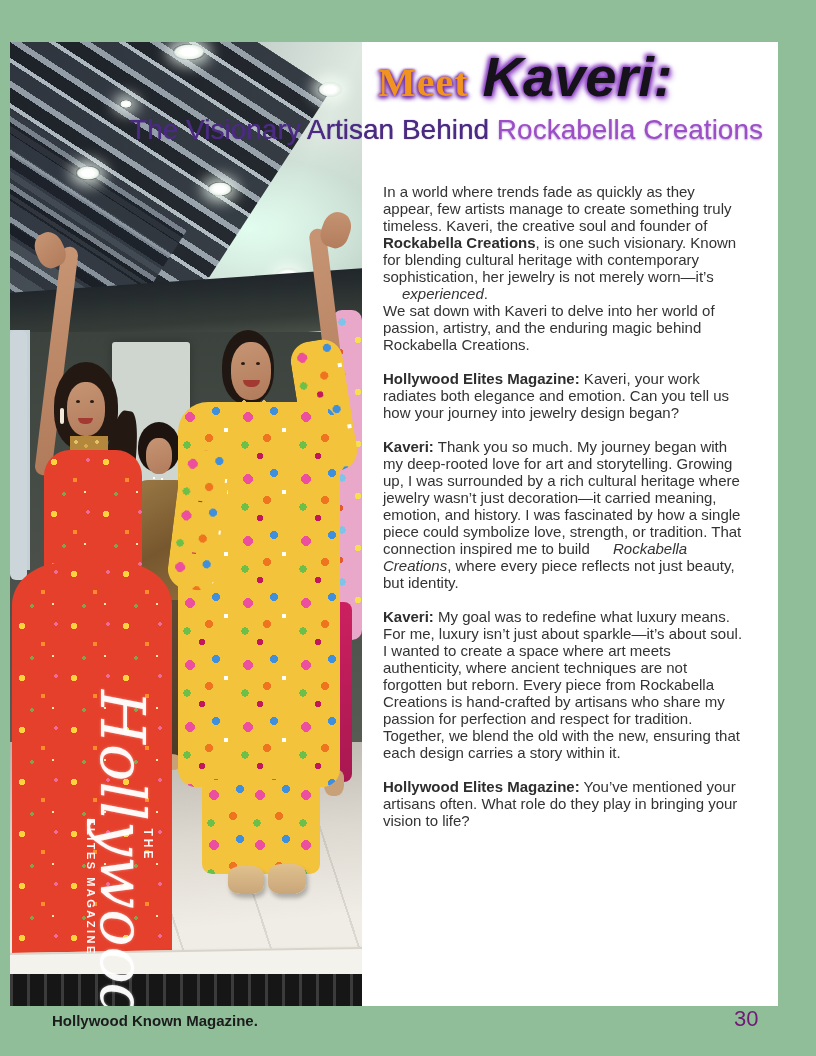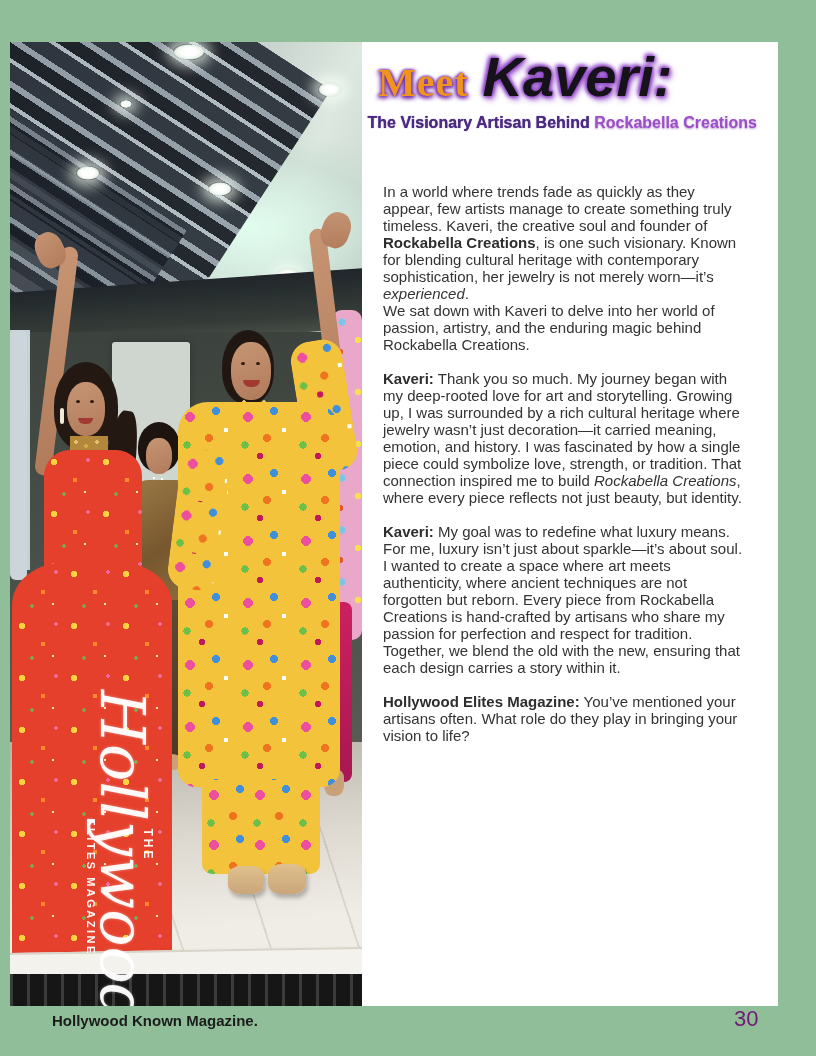--- a/index.html
+++ b/index.html
@@ -10,33 +10,33 @@
   
   #card { position:absolute; left:10px; top:42px; width:768px; height:964px; background:#ffffff; }
 
   
   .headline1 { position:absolute; left:368px; top:2px; display:flex; align-items:baseline; gap:14px;
                white-space:nowrap; z-index:30; }
   .meet { font-size:40px; font-weight:bold; color:#F0941F; letter-spacing:1px;
           text-shadow:0 0 3px #7b35ab, 0 0 3px #7b35ab, 2px 2px 4px #7b35ab, -2px 2px 4px #7b35ab;font-family:Liberation Serif, serif; }
   .kaveri { font-size:56px; font-weight:bold; font-style:italic; color:#161219; letter-spacing:0px;
             text-shadow:0 0 4px #8a3fc0, 0 0 4px #8a3fc0, 2px 3px 6px #9a55cc, -2px -2px 5px #9a55cc; }
-  .headline2 { position:absolute; right:21px; top:72px; white-space:nowrap; z-index:30;
-               font-size:16px; font-weight:bold; }
+  .headline2 { position:absolute; right:15px; top:72px; white-space:nowrap; z-index:30;
+               font-size:28px; font-weight:normal; }
   .sub-prefix { color:#4B2A82; text-shadow:0 0 1px #4B2A82; }
   .sub-brand  { color:#9B4EC6; text-shadow:0 1px 2px rgba(120,60,170,.55); }
   .headline3 { position:absolute; right:13px; top:105px; white-space:nowrap; z-index:30;
                font-family:"DejaVu Serif", serif; font-weight:bold; font-size:21px; color:#141414; }
 
   
   #article { position:absolute; left:373px; top:141px; width:366px; z-index:20;
              font-size:15px; line-height:17px; color:#333333; }
   #article p { margin:0 0 17px 0; }
   #article .b { font-weight:bold; color:#2e2e2e; }
-  #article .i { font-style:italic; }
+  #article .i { font-style:italic;margin-left:19px; }
 
   
   .footer-mag { position:absolute; left:52px; top:1012px; font-size:15px; font-weight:bold; color:#1c1c1c; }
   .footer-page { position:absolute; left:734px; top:1006px; font-size:22px; color:#701a75; }
 
   
   #photo { position:absolute; left:0; top:0; width:352px; height:964px; overflow:hidden; background:#454b45; }
 
   .ph-ceiling { position:absolute; left:0; top:0; width:100%; height:300px;
     background:
@@ -183,20 +183,21 @@
   <div class="headline1">
     <span class="meet">Meet</span>
     <span class="kaveri">Kaveri:</span>
   </div>
   <div class="headline2">
     <span class="sub-prefix">The Visionary Artisan Behind </span><span class="sub-brand">Rockabella Creations</span>
   </div>
 
   <div id="article">
       <p><span>In a world where trends fade as quickly as they appear, few artists manage to create something truly timeless. Kaveri, the creative soul and founder of </span><span class="b">Rockabella Creations</span><span>, is one such visionary. Known for blending cultural heritage with contemporary sophistication, her jewelry is not merely worn—it’s </span><span class="i">experienced</span><span>.</span><br><span>We sat down with Kaveri to delve into her world of passion, artistry, and the enduring magic behind Rockabella Creations.</span></p>
+      <p><span class="b">Hollywood Elites Magazine:</span><span> Kaveri, your work radiates both elegance and emotion. Can you tell us how your journey into jewelry design began?</span></p>
       <p><span class="b">Kaveri:</span><span> Thank you so much. My journey began with my deep-rooted love for art and storytelling. Growing up, I was surrounded by a rich cultural heritage where jewelry wasn’t just decoration—it carried meaning, emotion, and history. I was fascinated by how a single piece could symbolize love, strength, or tradition. That connection inspired me to build </span><span class="i">Rockabella Creations</span><span>, where every piece reflects not just beauty, but identity.</span></p>
       <p><span class="b">Kaveri:</span><span> My goal was to redefine what luxury means. For me, luxury isn’t just about sparkle—it’s about soul. I wanted to create a space where art meets authenticity, where ancient techniques are not forgotten but reborn. Every piece from Rockabella Creations is hand-crafted by artisans who share my passion for perfection and respect for tradition. Together, we blend the old with the new, ensuring that each design carries a story within it.</span></p>
       <p><span class="b">Hollywood Elites Magazine:</span><span> You’ve mentioned your artisans often. What role do they play in bringing your vision to life?</span></p>
     </div>
 </div>
 
 <div class="footer-mag">Hollywood Known Magazine.</div>
 <div class="footer-page">30</div>
 
 </body></html>

